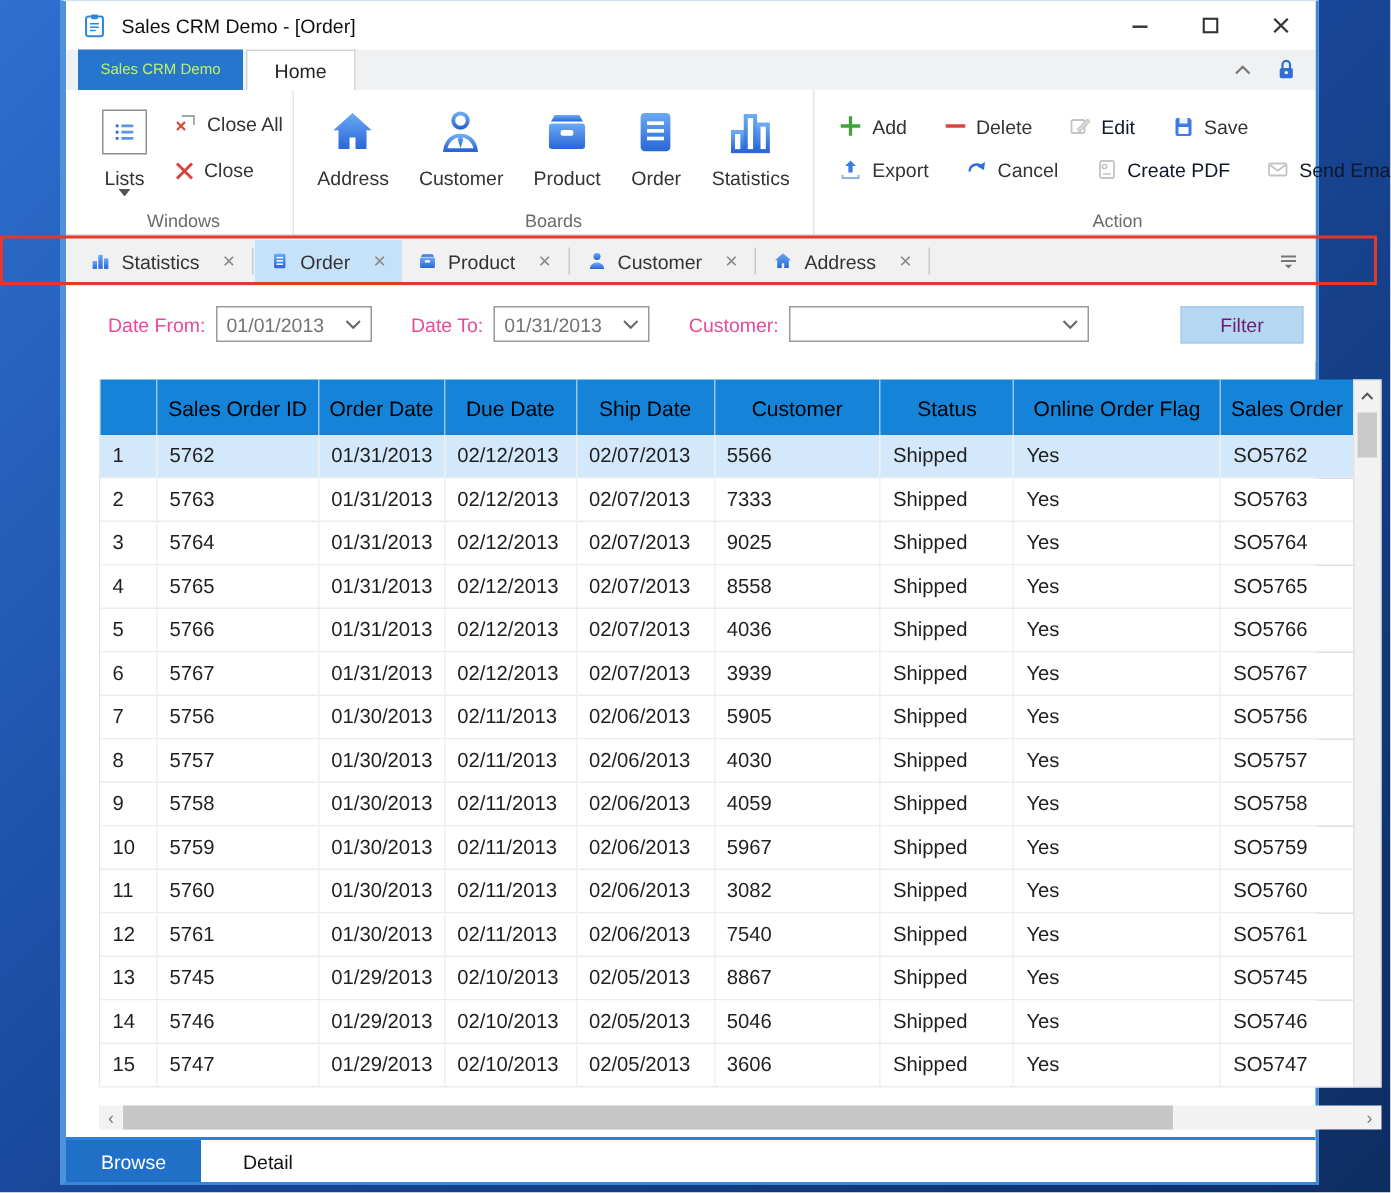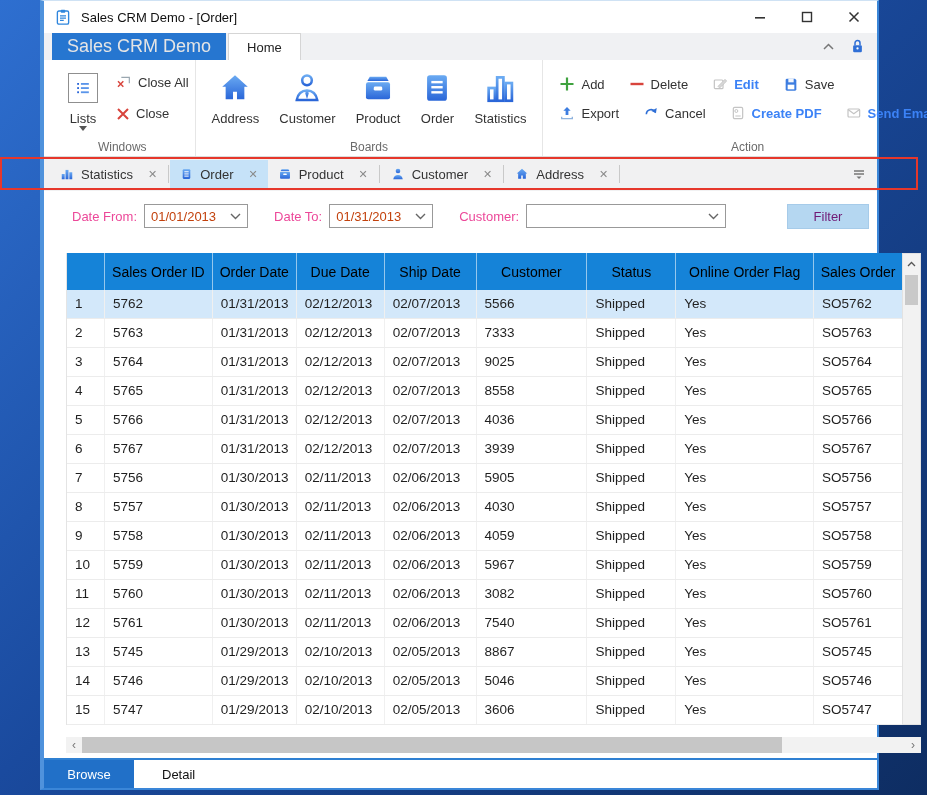--- a/index.html
+++ b/index.html
@@ -15,41 +15,41 @@
 
   
   .titlebar { height:32px; display:flex; align-items:center; padding-left:10px; background:#fff; }
   .app-icon { width:18px; height:18px; display:inline-flex; }
   .title { font-size:13px; color:#111; margin-left:9px; }
   .winbtns { margin-left:auto; display:flex; height:100%; }
   .winbtn { width:47px; display:flex; align-items:center; justify-content:center; cursor:default; }
 
   
   .ribbon-tabs { height:27px; background:#f0f1f3; display:flex; align-items:stretch; padding-left:8px; }
-  .apptab { background:var(--c-app_tab_blue,#2676d0); color:#e5e5e5; font-size:18px;
+  .apptab { background:var(--c-app_tab_blue,#2676d0); color:#bef264; font-size:10px;
     display:flex; align-items:center; padding:0 15px; }
   .hometab { background:#fff; color:#222; font-size:13px; display:flex; align-items:center;
     padding:0 18px; margin-left:2px; border:1px solid #d5d5d5; border-bottom:none; }
   .ribbon-tabs-right { margin-left:auto; display:flex; align-items:center; gap:15px; padding-right:12px; }
 
   
   .ribbon-body { height:97px; background:#fff; border-bottom:1px solid #dcdcdc;
     display:flex; padding-left:6px; }
   .rgroup { position:relative; padding:6px 6px 17px 6px; border-right:1px solid #e6e6e6; display:flex; }
   .rgroup-label { position:absolute; bottom:2px; left:0; width:100%; text-align:center;
     font-size:12px; color:#6b6b6b; }
   .bigbtn { display:flex; flex-direction:column; align-items:center; padding:2px 10px; cursor:default; }
   .bigbtn .bicon { height:40px; display:flex; align-items:center; justify-content:center; }
   .bigbtn .blabel { font-size:13px; color:#333; margin-top:3px; white-space:nowrap; }
   .lists-btn { width:54px; }
   .lists-iconbox { width:30px; height:30px; border:1px solid #8f8f8f; display:flex;
     align-items:center; justify-content:center; background:#fff; }
   .smallcol { display:flex; flex-direction:column; justify-content:flex-start; margin-left:6px; padding-top:8px; gap:16px; }
   .smallbtn { display:flex; align-items:center; gap:6px; font-size:13px; color:#333; white-space:nowrap; cursor:default; }
-  .smallbtn.disabled { color:#3b82f6;font-weight:bold; }
+  .smallbtn.disabled { color:#0f172a; }
   .action-rows { display:flex; flex-direction:column; padding:10px 8px 0 10px; gap:13px; }
   .action-row { display:flex; align-items:center; gap:24px; }
   .view-wrap { padding:4px 8px 17px 6px; display:flex; }
   .view-btn { width:42px; height:74px; background:#eaf3fc; border:1px solid #b2d3ee;
     display:flex; flex-direction:column; align-items:center; cursor:default; }
   .view-iconbox { width:32px; height:32px; margin-top:4px; border:1px solid #b2d3ee;
     background:#f6fbff; display:flex; align-items:center; justify-content:center;
     color:#2f9e2f; font-size:13px; letter-spacing:-3px; }
   .view-label { font-size:13px; color:#333; margin-top:4px; }
 
@@ -62,21 +62,21 @@
   .dtab-close { font-size:11px; color:#8a8a8a; margin-left:8px; }
   .dtab-divider { width:1px; background:#c9c9c9; margin:5px 1px; }
   .strip-right { margin-left:auto; display:flex; align-items:center; padding-right:6px; }
   .annotation-box { position:absolute; left:0; top:157px; width:918px; height:33px;
     border:2px solid var(--c-annotation_red,#e6372b); z-index:40; pointer-events:none; }
 
   
   .filter-row { height:50px; display:flex; align-items:center; padding-left:28px; background:#fff; }
   .flabel { font-size:13px; color:#ec4899; margin-right:7px; white-space:nowrap; }
   .combo { height:24px; border:1px solid #999; background:#fff; display:flex; align-items:center;
-    padding:0 6px; font-size:13px; color:#c2410c; }
+    padding:0 6px; font-size:13px; color:#737373; }
   .combo .cval { flex:1; }
   .combo-date { width:104px; margin-right:26px; }
   .combo-cust { width:200px; }
   .filter-btn { margin-left:auto; margin-right:8px; width:82px; height:25px;
     background:var(--c-filter_button_bg,#b5d7f1); border:1px solid #a6cbe9;
     font-size:13px; color:#701a75; display:flex; align-items:center; justify-content:center; cursor:default; }
 
   
   .grid-area { margin:12px 0 0 22px; width:855px; display:flex; }
   .grid-main { width:836px; border-left:1px solid #e4e4e4; }

